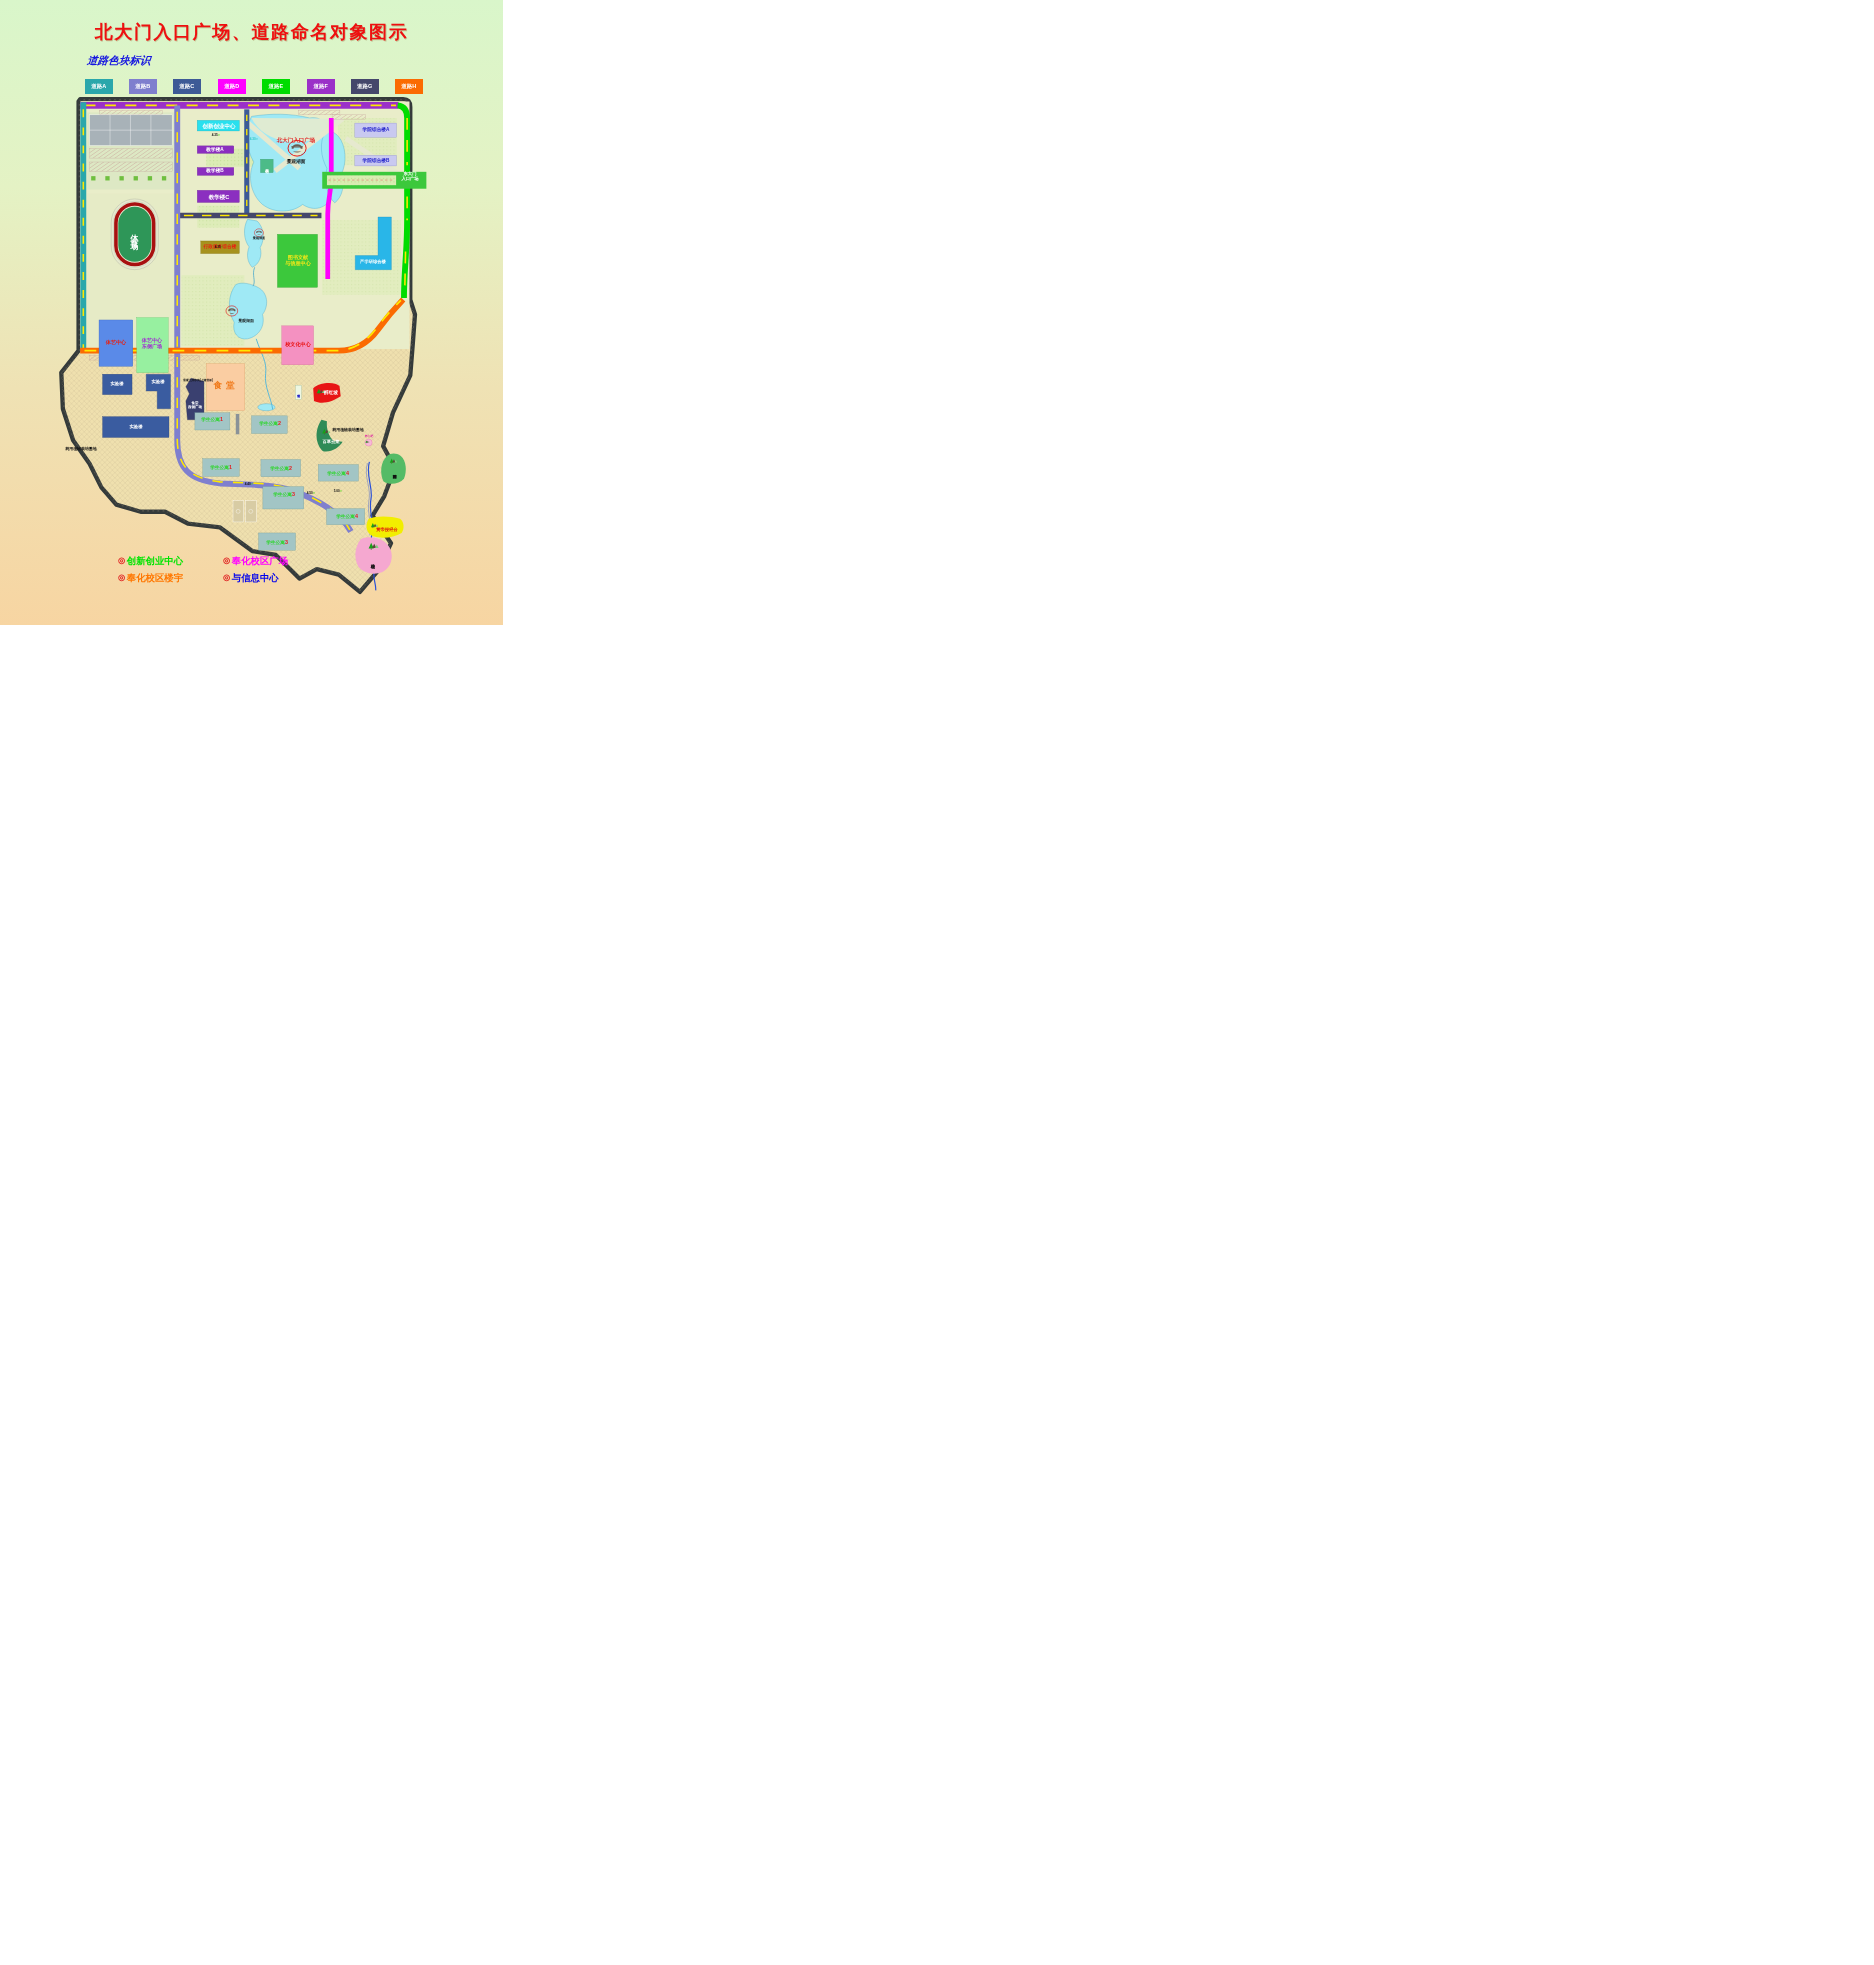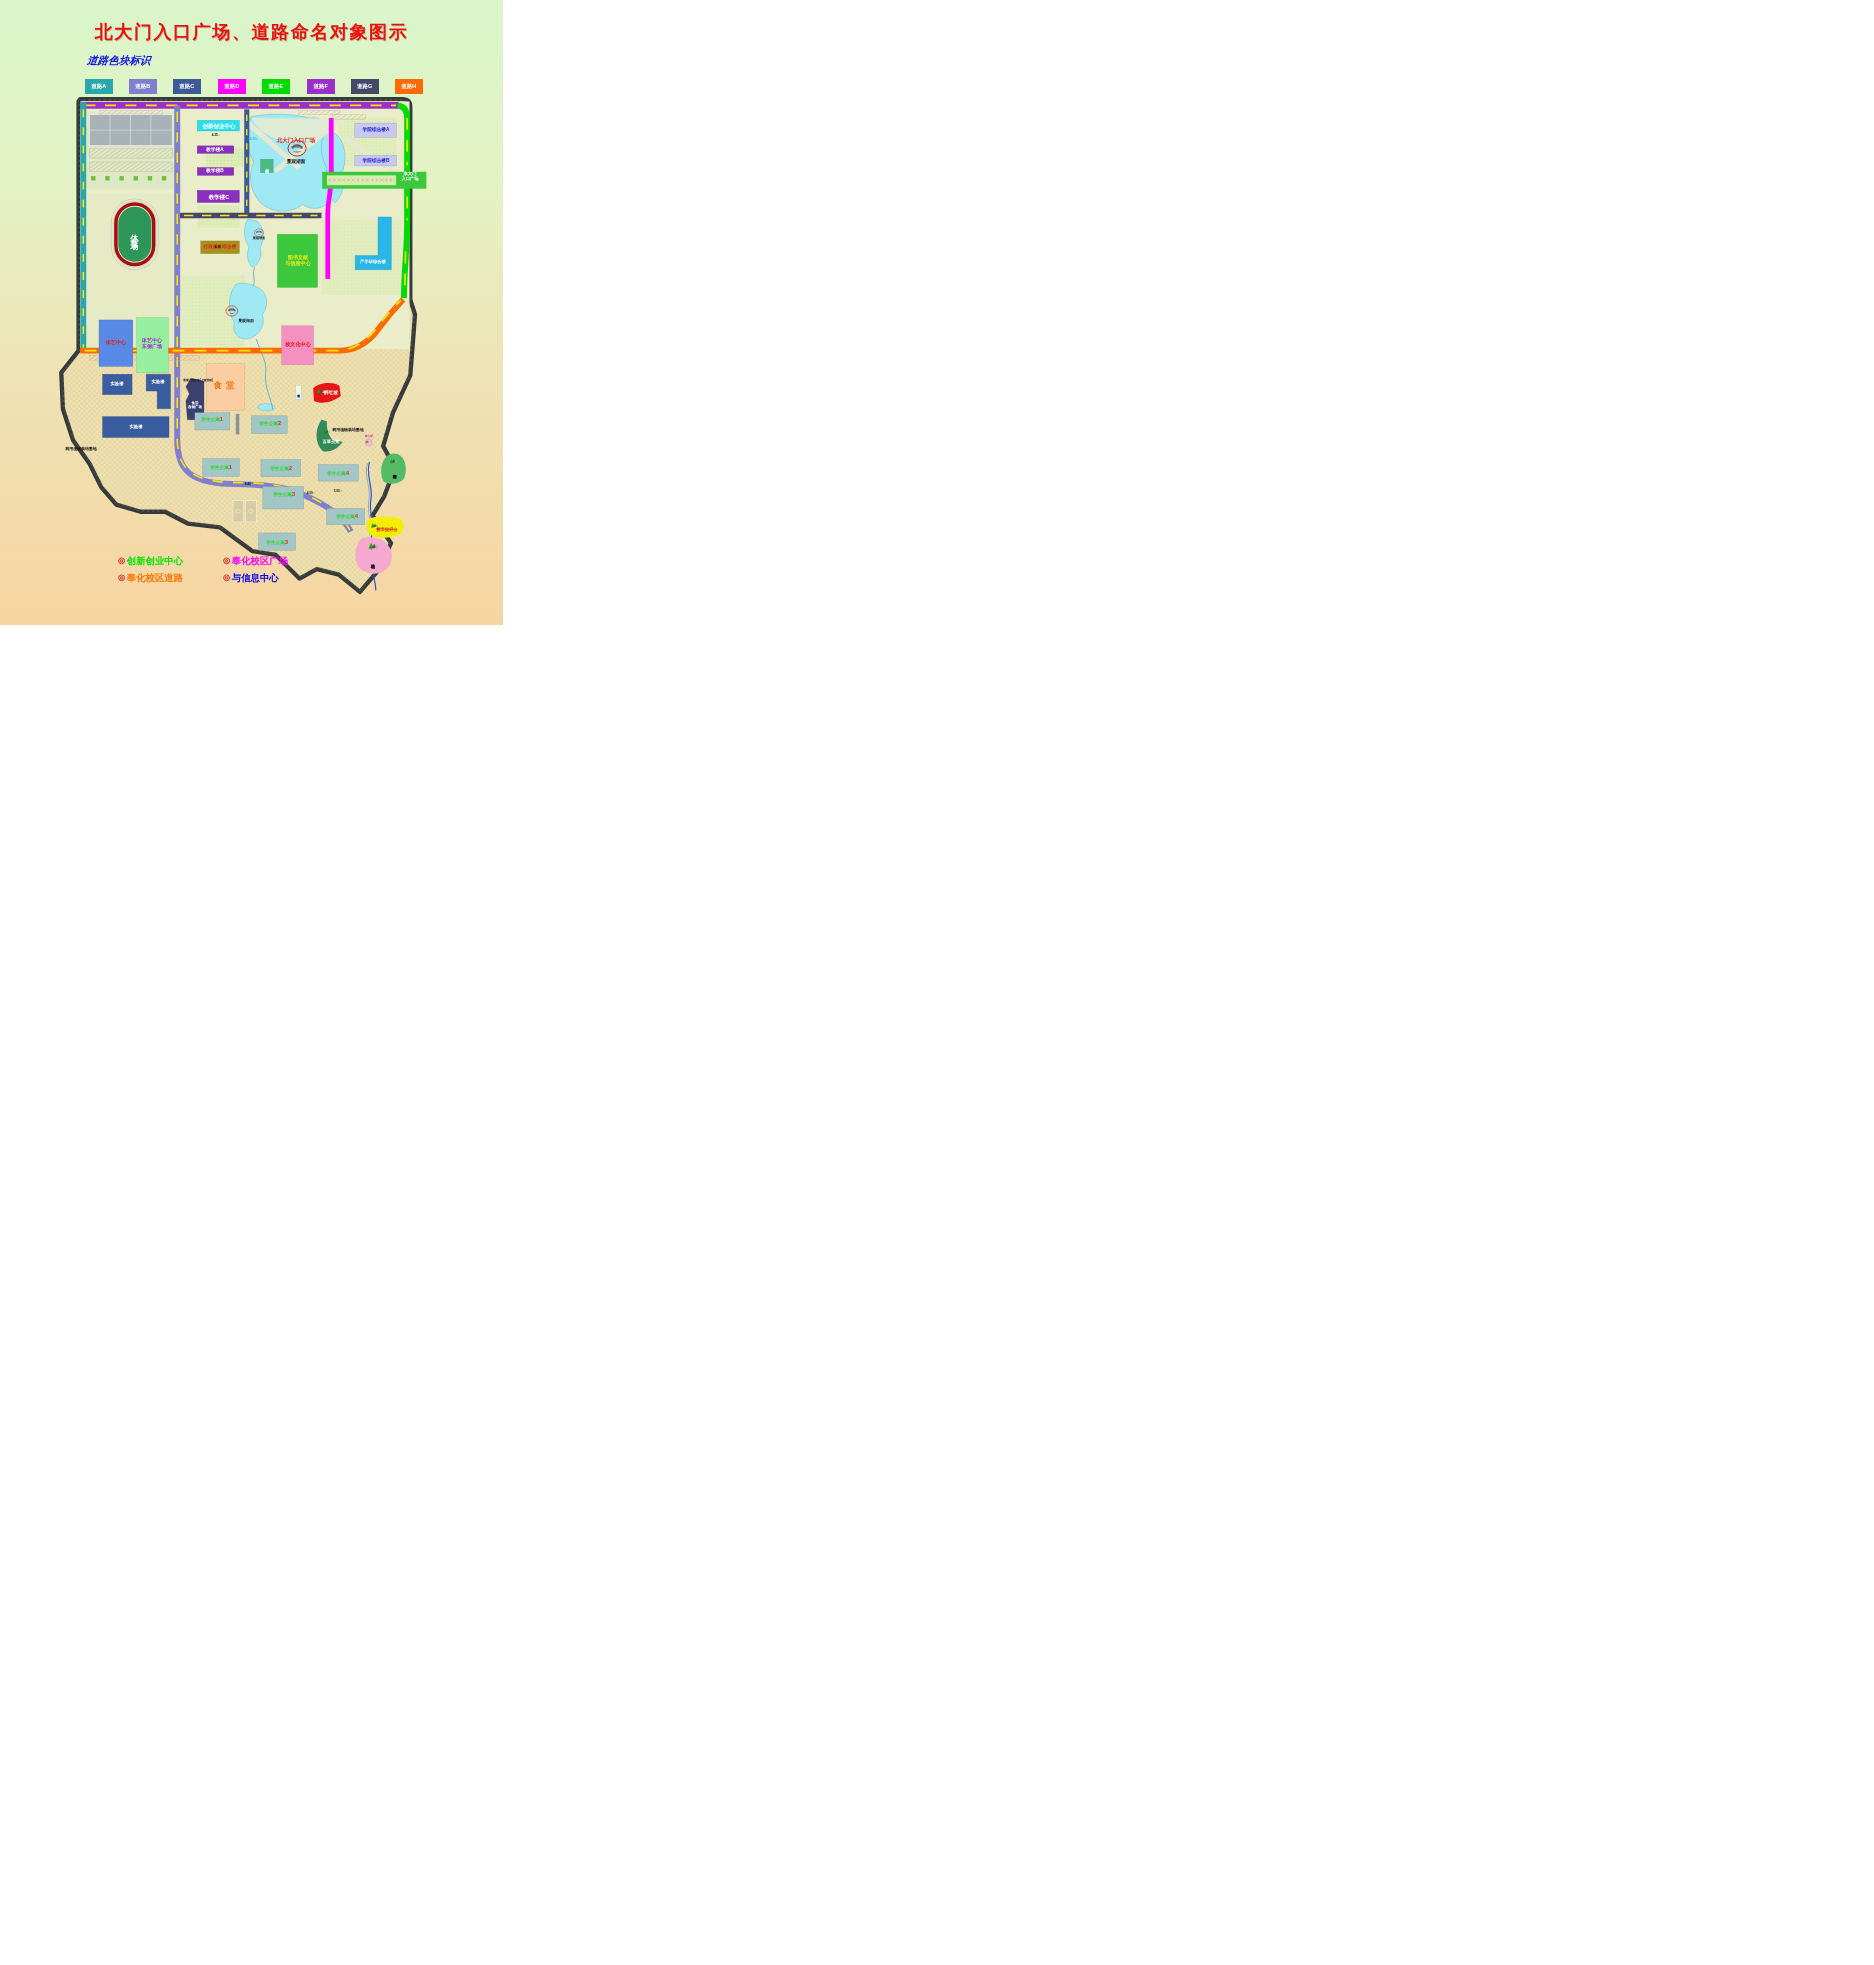--- a/index.html
+++ b/index.html
@@ -290,17 +290,17 @@
 
   <div class="lbl" style="left:216px;top:136px;font-size:3.1px;color:#111"><span>4.35</span><span class="tri">▼</span></div>
   <div class="lbl" style="left:254px;top:140px;font-size:3.1px;color:#30c8c8"><span>4.30</span><span class="tri" style="color:#30c8c8">▼</span></div>
   <div class="lbl" style="left:219px;top:248px;font-size:3.1px;color:#111"><span>4.35</span><span class="tri">▼</span></div>
   <div class="lbl" style="left:249px;top:485px;font-size:3.1px;color:#111"><span>4.40</span><span class="tri">▼</span></div>
   <div class="lbl" style="left:311px;top:494px;font-size:3.1px;color:#111"><span>4.50</span><span class="tri">▼</span></div>
   <div class="lbl" style="left:338px;top:492px;font-size:3.1px;color:#111"><span>5.00</span><span class="tri">▼</span></div>
 
   <div class="blegend" style="left:118px;top:555px;color:#00e400"><span class="bullet">◎</span><span>创新创业中心</span></div>
   <div class="blegend" style="left:223px;top:555px;color:#ff00ff"><span class="bullet">◎</span><span>奉化校区广场</span></div>
-  <div class="blegend" style="left:118px;top:572px;color:#ff7700"><span class="bullet">◎</span><span>奉化校区道路</span></div>
+  <div class="blegend" style="left:118px;top:572px;color:#ff7700"><span class="bullet">◎</span><span>奉化校区楼宇</span></div>
   <div class="blegend" style="left:223px;top:572px;color:#0000ee"><span class="bullet">◎</span><span>与信息中心</span></div>
 
 </div>
 
 
 </body></html>

